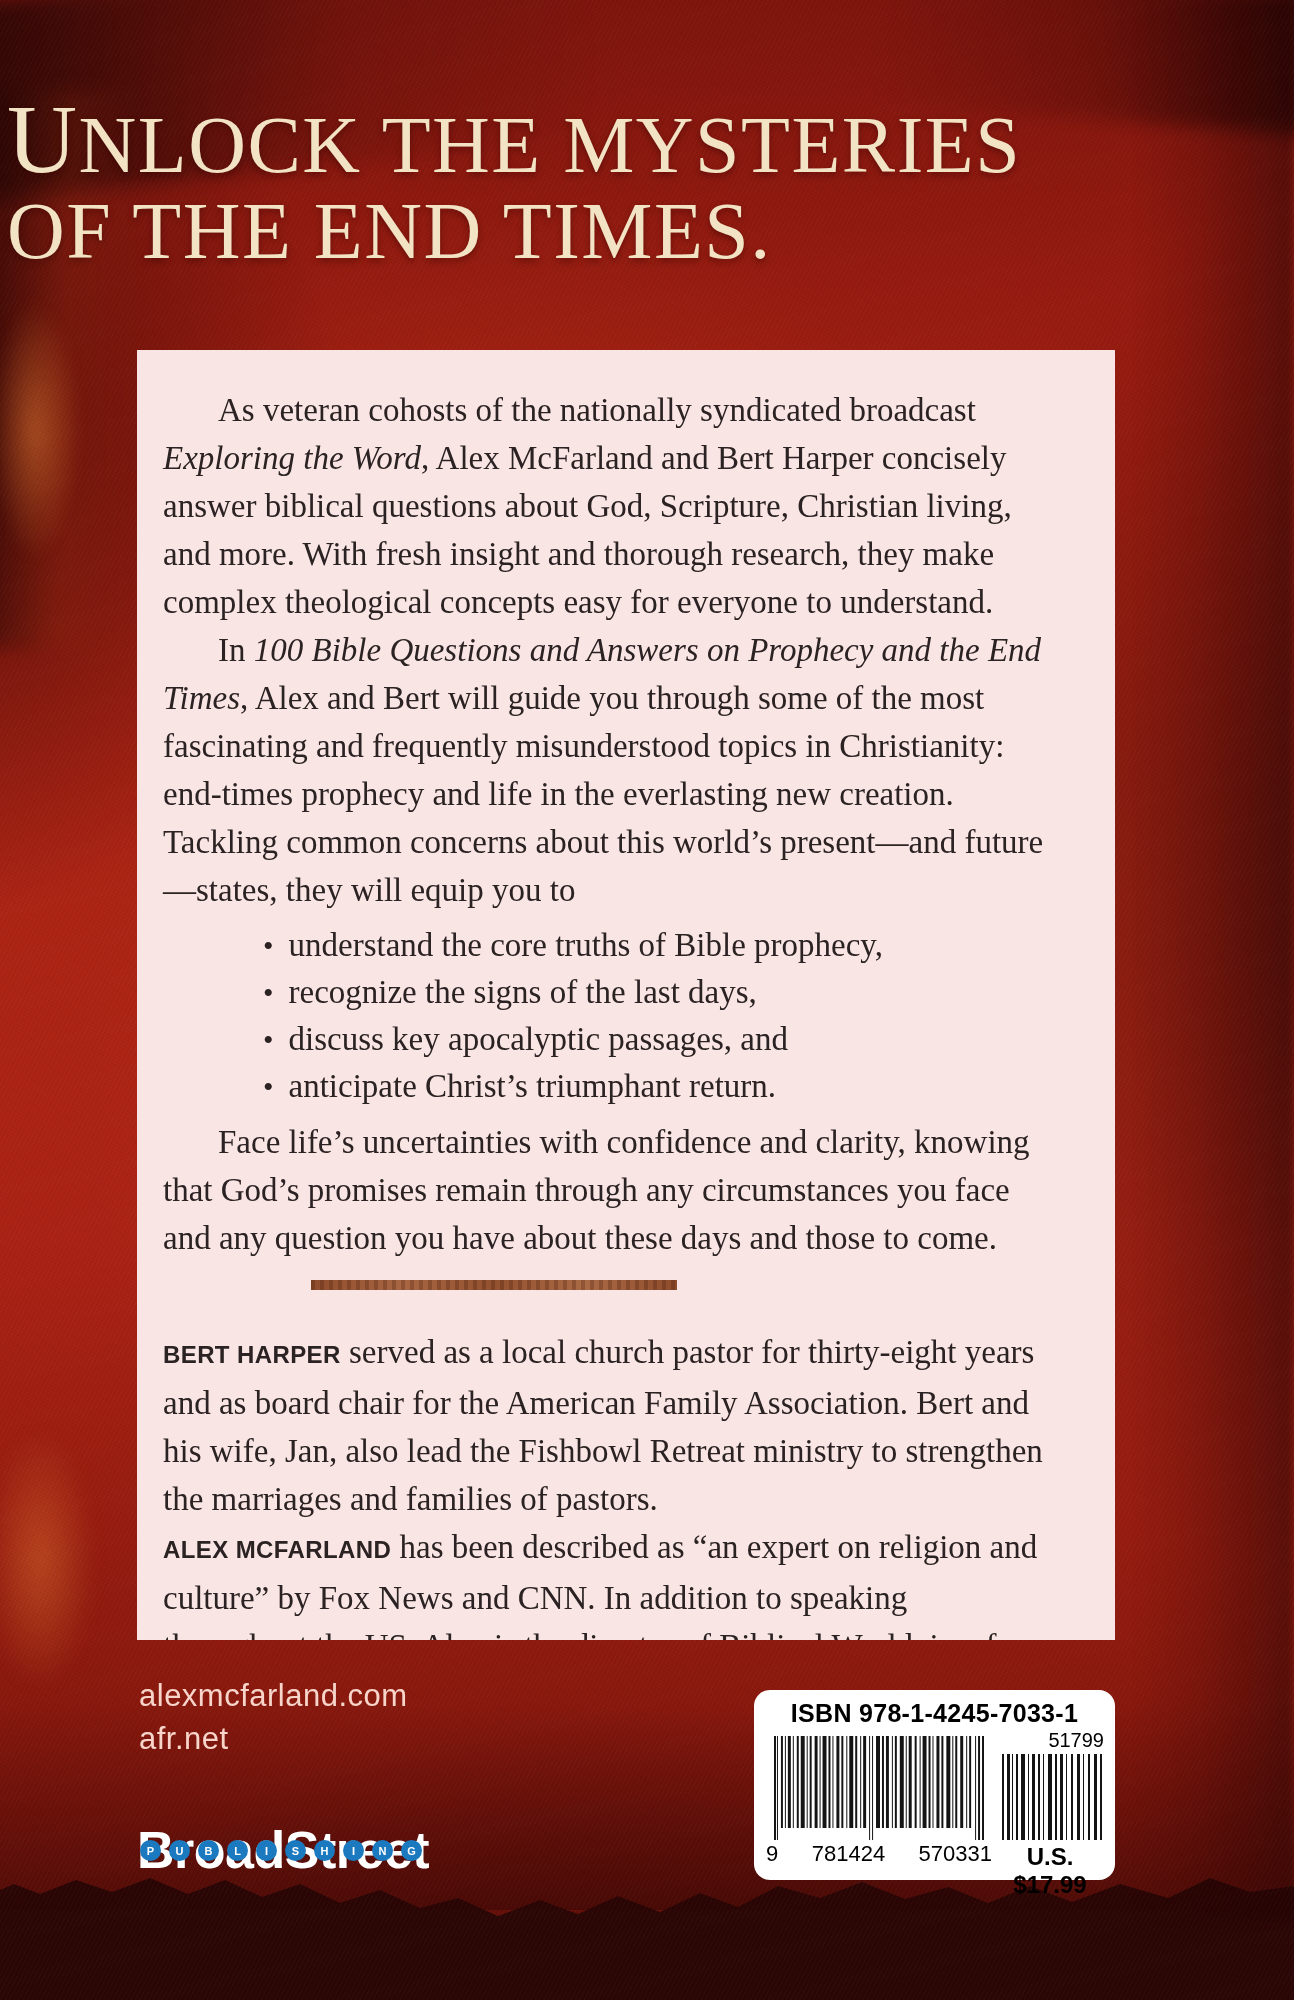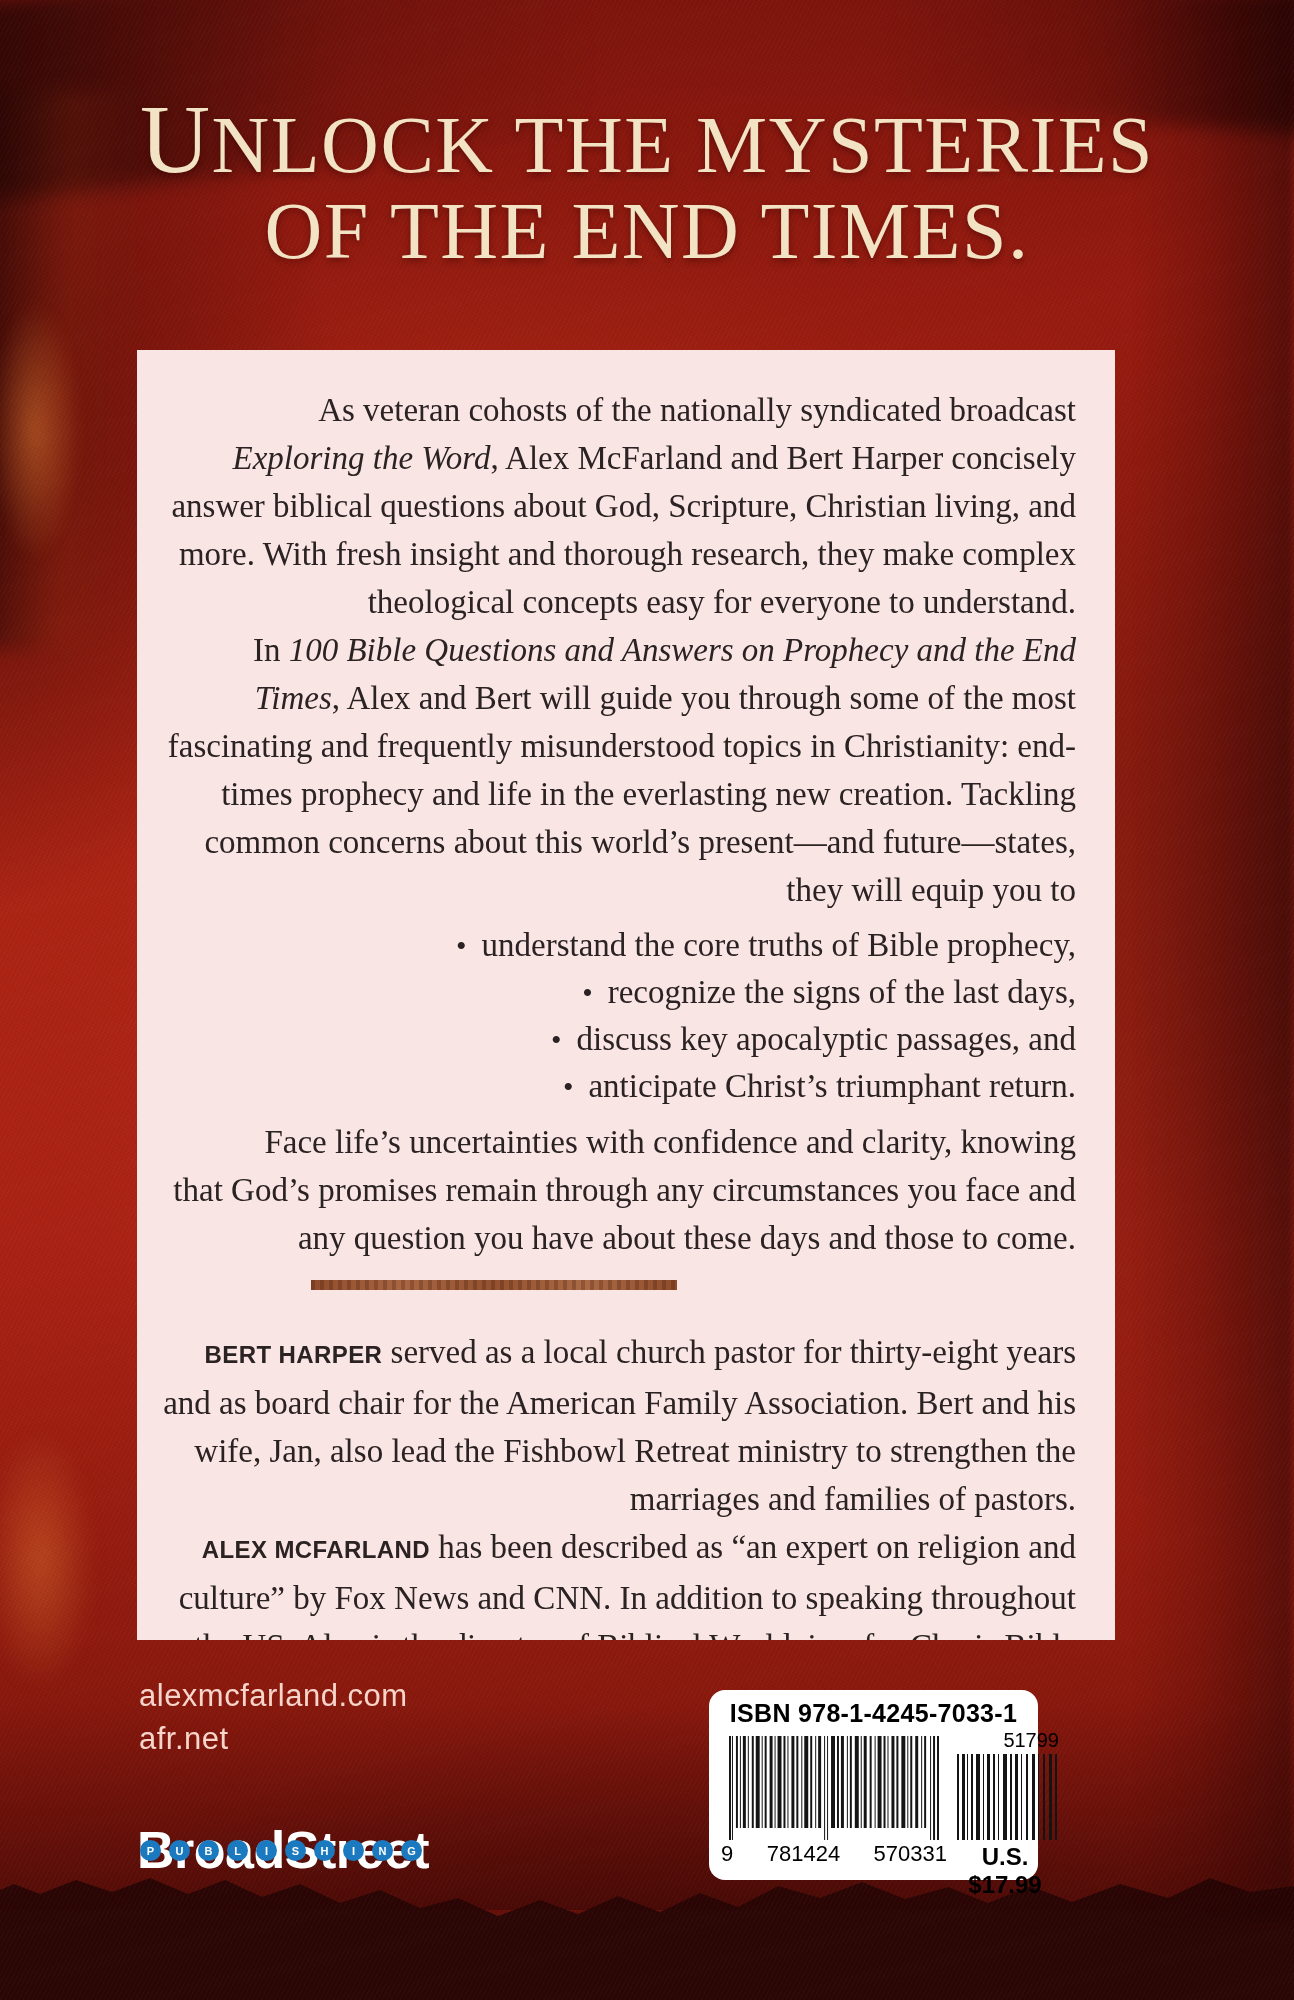--- a/index.html
+++ b/index.html
@@ -35,28 +35,28 @@
     background:radial-gradient(closest-side, rgba(235,130,55,.5), transparent);}
   .s-orange2{left:-15px;top:1430px;width:110px;height:260px;filter:blur(8px);
     background:radial-gradient(closest-side, rgba(230,120,50,.45), transparent);}
   .s-tr-beam{right:-30px;top:-40px;width:440px;height:160px;transform:rotate(4deg);filter:blur(9px);
     background:linear-gradient(260deg, rgba(20,1,1,.75), rgba(80,10,6,.4) 55%, transparent);}
   .s-right{right:0;top:0;width:160px;height:1920px;filter:blur(4px);
     background:linear-gradient(270deg, rgba(30,2,2,.5), rgba(30,2,2,.15) 60%, transparent);}
   .s-bottom{left:0;right:0;top:1700px;height:210px;
     background:linear-gradient(180deg, transparent, rgba(40,3,2,.45));}
   
-  .headline{position:absolute;left:0;right:0;top:97px;text-align:center;color:var(--cream,#f2e3c4);}
+  .headline{position:absolute;left:0;right:0;top:97px;color:var(--cream,#f2e3c4);padding-left:7px;}
   .hl-line{display:block;font-size:80px;line-height:86px;letter-spacing:1.5px;
     text-shadow:0 3px 6px rgba(50,0,0,.45);font-weight:400;}
   .hl-1::first-letter{font-size:97px;}
   
   .panel{position:absolute;left:137px;top:350px;width:978px;height:1290px;
     background:var(--panel,#f9e5e3);box-sizing:border-box;overflow:hidden;
-    padding:36px 39px 0 26px;color:var(--ink,#2b2223);text-align:right;}
+    padding:36px 66px 0 26px;color:var(--ink,#2b2223);}
   .panel p{margin:0;font-size:33px;line-height:48px;text-indent:55px;}
   .panel p.no-indent{text-indent:0;}
   .it{font-style:italic;}
   ul.benefits{margin:8px 0;padding:0 0 0 100px;list-style:none;font-family:Liberation Serif, serif;}
   ul.benefits li{font-size:33px;line-height:47px;margin:0;}
   ul.benefits li::before{content:"\2022";font-size:30px;margin-right:15px;}
   .divider{width:366px;height:10px;margin:18px 0 38px 148px;
     background:
       repeating-linear-gradient(90deg, rgba(60,20,5,.25) 0 4px, transparent 4px 9px),
       linear-gradient(90deg,#8f4c2c,#a96643 25%,#93512f 50%,#ab6a46 75%,#8f4c2c);}
@@ -65,21 +65,21 @@
   
   .links{position:absolute;left:139px;top:1674px;font-family:"Liberation Sans",sans-serif;
     font-size:31px;line-height:43px;color:var(--linkpink,#f8d5ca);letter-spacing:.5px;}
   .broadstreet{position:absolute;left:137px;top:1820px;font-family:"Liberation Sans",sans-serif;
     font-weight:700;font-size:52px;color:#ffffff;letter-spacing:-.5px;}
   .pub-letters{position:absolute;left:140px;top:1840px;display:flex;gap:8px;}
   .pub-letters .badge{width:21px;height:21px;border-radius:50%;background:var(--blue,#1b79bf);
     color:#fff;font-family:"Liberation Sans",sans-serif;font-size:11px;font-weight:700;
     display:flex;align-items:center;justify-content:center;}
   
-  .barcode-box{position:absolute;left:709px;top:1690px;width:329px;height:190px;background:#fff;
+  .barcode-box{position:absolute;left:754px;top:1690px;width:361px;height:190px;background:#fff;
     border-radius:16px;font-family:"Liberation Sans",sans-serif;color:#000;}
   .isbn{position:absolute;top:9px;left:0;right:0;text-align:center;font-size:25px;font-weight:700;letter-spacing:.3px;}
   .ean-bars{position:absolute;left:20px;top:46px;width:210px;height:104px;}
   .ean-digits{position:absolute;left:12px;top:151px;width:226px;display:flex;justify-content:space-between;font-size:22px;}
   .addon-code{position:absolute;left:248px;top:39px;width:102px;text-align:right;font-size:20px;}
   .addon-bars{position:absolute;left:248px;top:64px;width:102px;height:86px;}
   .price{position:absolute;left:236px;top:153px;width:120px;text-align:center;font-size:24px;font-weight:700;}
   svg{display:block;width:100%;height:100%;}
 </style>
 </head>

